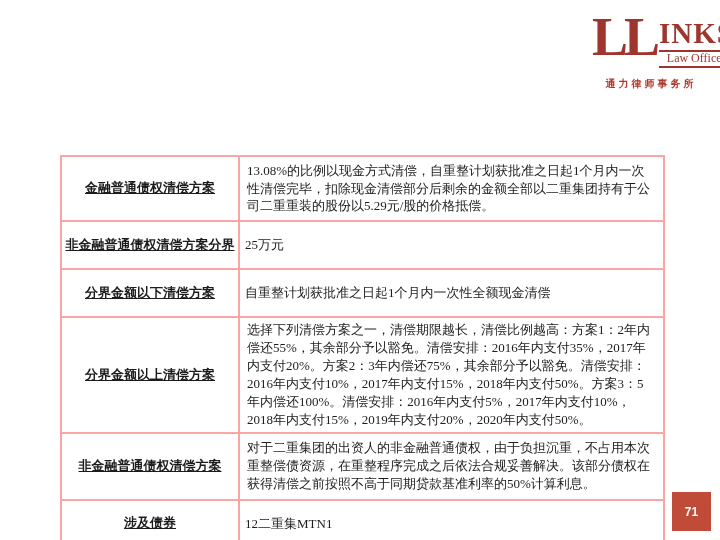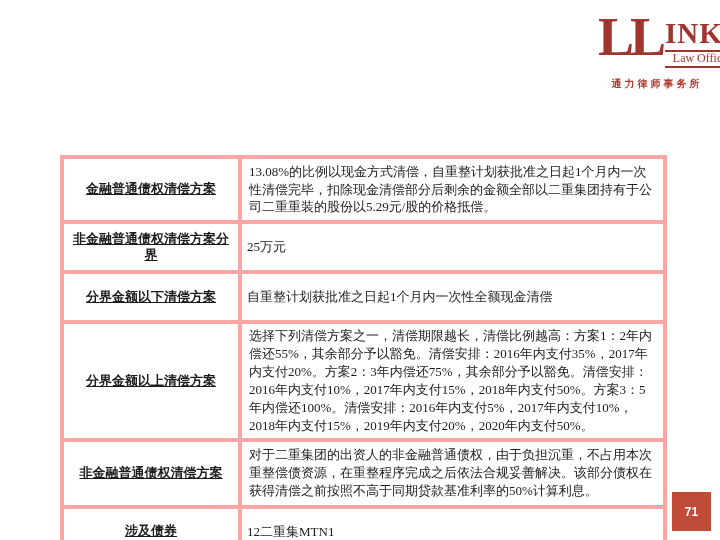--- a/index.html
+++ b/index.html
@@ -9,21 +9,21 @@
     width: 720px; height: 540px;
     background: #ffffff;
     font-family: "Liberation Serif", "DejaVu Serif", serif;
     color: #1c1c1c;
     overflow: hidden;
   }
 
   
   .logo-block {
     position: absolute;
-    top: 13px; right: 4px;
+    top: 13px; right: 10px;
     width: 118px;
     text-align: center;
   }
   .wordmark {
     display: flex;
     justify-content: flex-start;
     align-items: flex-start;
     color: #9e352e;
   }
   .wordmark .ll {
@@ -67,21 +67,21 @@
   table.plan-table {
     position: absolute;
     left: 60px; top: 155px;
     width: 603px;
     border-collapse: collapse;
     table-layout: fixed;
   }
   .plan-table col.c1 { width: 178px; }
   .plan-table col.c2 { width: 425px; }
   .plan-table th, .plan-table td {
-    border: 4px solid #fca5a5;
+    border: 2px solid #fca5a5;
     font-size: 13px;
     vertical-align: middle;
   }
   .plan-table th {
     font-weight: bold;
     text-align: center;
     padding: 2px 3px;
     line-height: 1.25;
     text-decoration: underline;
   }

